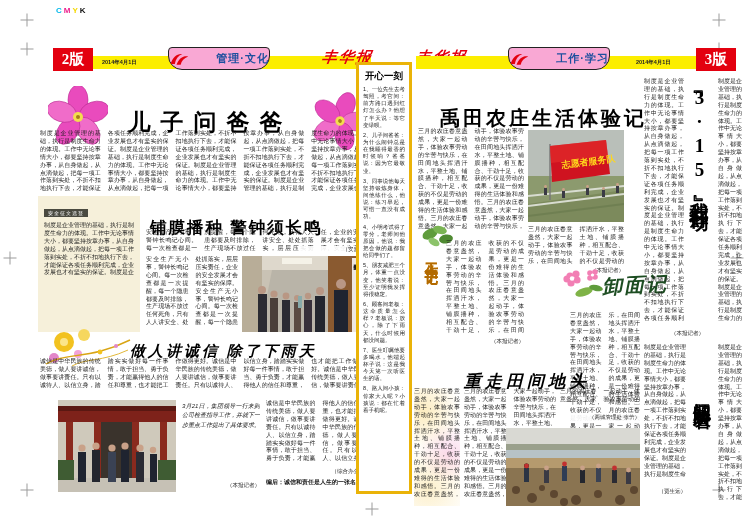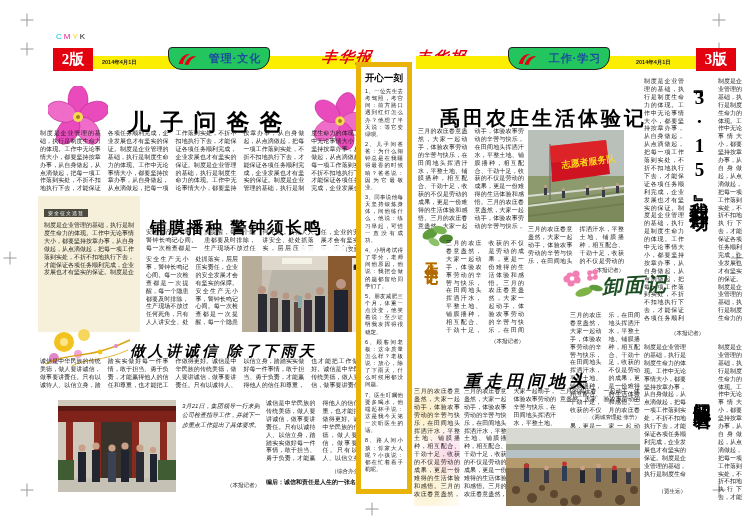--- a/index.html
+++ b/index.html
@@ -3,31 +3,31 @@
 <meta charset="utf-8">
 <style>
   html,body{margin:0;padding:0;background:#fff;}
   #canvas{position:relative;width:749px;height:525px;background:#fff;overflow:hidden;
           font-family:"Liberation Sans","DejaVu Sans",sans-serif;}
   .abs{position:absolute;}
   
   .crop{position:absolute;width:13px;height:13px;transform:translate(-50%,-50%);}
   .crop::before{content:"";position:absolute;left:0;right:0;top:6px;height:1px;background:#9b9b9b;}
   .crop::after{content:"";position:absolute;top:0;bottom:0;left:6px;width:1px;background:#9b9b9b;}
-  .cmyk{position:absolute;font-size:8px;font-weight:normal;letter-spacing:1px;margin-top:26px;}
+  .cmyk{position:absolute;font-size:8px;font-weight:bold;letter-spacing:1px;}
   .cmyk span{display:inline-block;margin-right:1px;}
   .c0{color:#00b7ea}.c1{color:#ec1e8c}.c2{color:#f5d800}.c3{color:#111}
   
   .strip{position:absolute;height:13px;background:#fcee00;}
   .pagebox{position:absolute;width:40px;height:23px;background:#e3000f;color:#fff;
            font-family:"Liberation Serif",serif;font-weight:bold;font-size:15px;
            text-align:center;line-height:23px;}
   .date{position:absolute;font-size:5.5px;color:#222;font-weight:bold;}
-  .tab{position:absolute;height:21px;background:#22c55e;border:1.5px solid #222;
-       border-radius:4px 4px 14px 14px;display:flex;align-items:center;justify-content:center;gap:12px;}
+  .tab{position:absolute;height:21px;background:#f9a8d4;border:1.5px solid #222;
+       border-radius:4px 4px 14px 14px;display:flex;align-items:center;justify-content:space-between;gap:12px;}
   .sectitle{font-size:11px;font-weight:bold;color:#1d4f9e;letter-spacing:1px;
             font-family:"Liberation Sans",sans-serif;}
   .masthead{position:absolute;font-family:"Liberation Serif",serif;font-style:italic;
             font-weight:bold;font-size:15px;color:#e3000f;letter-spacing:2px;transform:skewX(-8deg);}
   
   .hl{position:absolute;font-family:"Liberation Serif",serif;font-weight:bold;color:#000;white-space:nowrap;}
   .vt{position:absolute;writing-mode:vertical-rl;text-orientation:upright;
       font-family:"Liberation Serif",serif;font-weight:bold;color:#000;}
   
   .txt{position:absolute;font-size:6px;line-height:1.32;text-align:justify;color:#1b1b1b;
@@ -37,21 +37,21 @@
   .creambox{position:absolute;background:#f6f0da;padding:5px 6px;box-sizing:border-box;}
   .tag{display:inline-block;background:#4a4a40;color:#fff;font-size:5px;padding:1px 4px;letter-spacing:1px;}
   .boxtitle{display:block;text-align:center;font-family:"Liberation Serif",serif;
             font-weight:bold;font-size:13.5px;line-height:1.55;color:#000;}
   .photo{position:absolute;overflow:hidden;}
   .photo svg{display:block;}
   .vcap{position:absolute;writing-mode:vertical-rl;text-orientation:upright;font-size:5px;
         color:#222;background:rgba(255,255,255,.85);padding:2px 1px;line-height:1.1;overflow:hidden;}
   .capt{position:absolute;font-size:6px;font-style:italic;line-height:1.55;color:#1b1b1b;
         overflow:hidden;text-align:justify;}
-  .centerbox{position:absolute;border:5px solid #eab308;background:#fff;padding:4px 4px;box-sizing:border-box;overflow:hidden;}
+  .centerbox{position:absolute;border:3px solid #eab308;background:#fff;padding:4px 4px;box-sizing:border-box;overflow:hidden;}
   .centerbox h3{margin:1px 0 3px;text-align:center;font-size:9.5px;font-family:"Liberation Serif",serif;
                 font-weight:bold;color:#000;}
   .centerbox p{margin:0 0 3px;font-size:5.5px;line-height:1.3;text-align:justify;color:#1b1b1b;word-break:break-all;}
   .worknote{position:absolute;writing-mode:vertical-rl;text-orientation:upright;font-weight:bold;
             font-size:13px;color:#f7a61b;-webkit-text-stroke:.4px #b26a00;letter-spacing:3px;
             font-family:"Liberation Serif",serif;}
   .noodletitle{position:absolute;font-family:"Liberation Serif",serif;font-style:italic;font-weight:bold;
                font-size:20px;color:#1d4d22;letter-spacing:2px;transform:rotate(-3deg);white-space:nowrap;}
   .flowercol{background:
      radial-gradient(circle at 20% 20%, rgba(246,200,70,.35), transparent 38%),

